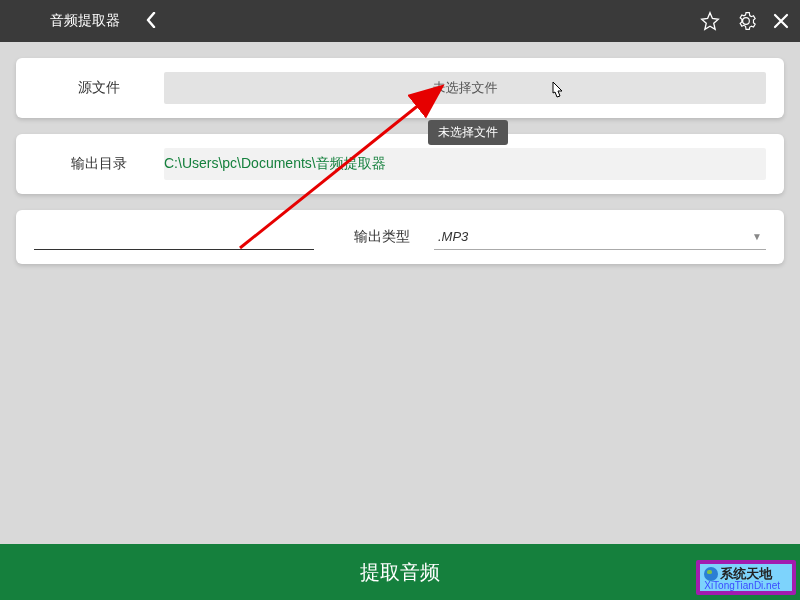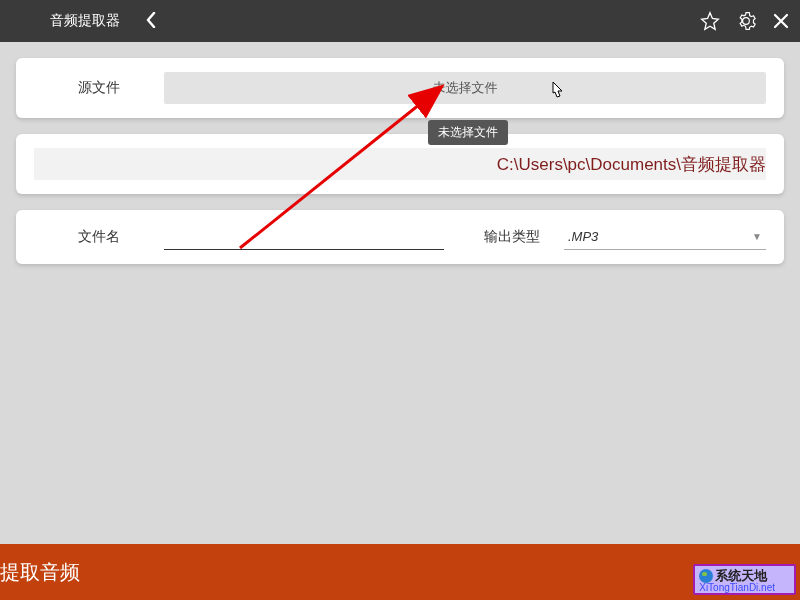--- a/index.html
+++ b/index.html
@@ -62,23 +62,23 @@
     color: #555;
     cursor: pointer;
   }
   .dir-field {
     flex: 1;
     height: 32px;
     background: #f2f2f2;
     border-radius: 2px;
     display: flex;
     align-items: center;
-    justify-content: flex-end;
-    font-size: 17px;
-    color: #7f1d1d;
+    justify-content: flex-start;
+    font-size: 14px;
+    color: #15803d;
     cursor: pointer;
   }
   .tooltip {
     position: absolute;
     left: 428px;
     top: 120px;
     background: #555;
     color: #fff;
     font-size: 12px;
     padding: 4px 10px;
@@ -117,36 +117,36 @@
     padding: 0 4px;
     font-style: italic;
   }
   .select .caret { color: #888; font-size: 10px; }
   .extract-btn {
     position: absolute;
     left: 0;
     right: 0;
     bottom: 0;
     height: 56px;
-    background: #c2410c;
+    background: #15803d;
     color: #fff;
     font-size: 20px;
     display: flex;
     align-items: center;
-    justify-content: flex-start;
+    justify-content: center;
     cursor: pointer;
   }
   .watermark {
     position: absolute;
     right: 4px;
     bottom: 5px;
-    background: #c4b5fd;
-    border: 2px solid #a21caf;
+    background: #7dd3fc;
+    border: 4px solid #a21caf;
     border-radius: 2px;
-    padding: 1px 19px 0 4px;
+    padding: 1px 12px 0 4px;
     z-index: 5;
     line-height: 1;
   }
   .watermark .wm-main { font-size: 13px; font-weight: bold; color: #222; }
   .watermark .wm-sub { font-size: 10px; color: #3b4cff; text-align: right; }
   .watermark .globe { display:inline-block; width:14px; height:14px; background:#2a7fd4; border-radius:50%; vertical-align:middle; margin-right:2px; position:relative; }
   .watermark .globe::after { content:""; position:absolute; left:3px; top:3px; width:5px; height:4px; background:#7fc24a; border-radius:40%; }
   .cursor {
     position: absolute;
     left: 547px;
@@ -192,27 +192,27 @@
 <div class="panel">
   <div class="label">源文件</div>
   <div class="file-field">
     <span>未选择文件</span>
   </div>
 </div>
 
 <div class="tooltip">未选择文件</div>
 
 <div class="panel" style="margin-top:14px;">
+  <div class="label">输出目录</div>
   <div class="dir-field">
     <span>C:\Users\pc\Documents\音频提取器</span>
   </div>
 </div>
 
 <div class="panel" style="margin-top:14px;">
-  <div class="label">文件名</div>
   <div class="row3">
     <input class="name-input" type="text" value="" style="">
     <div class="out-label">输出类型</div>
     <div class="select">
       <span>.MP3</span>
       <span class="caret">▼</span>
     </div>
   </div>
 </div>
 

